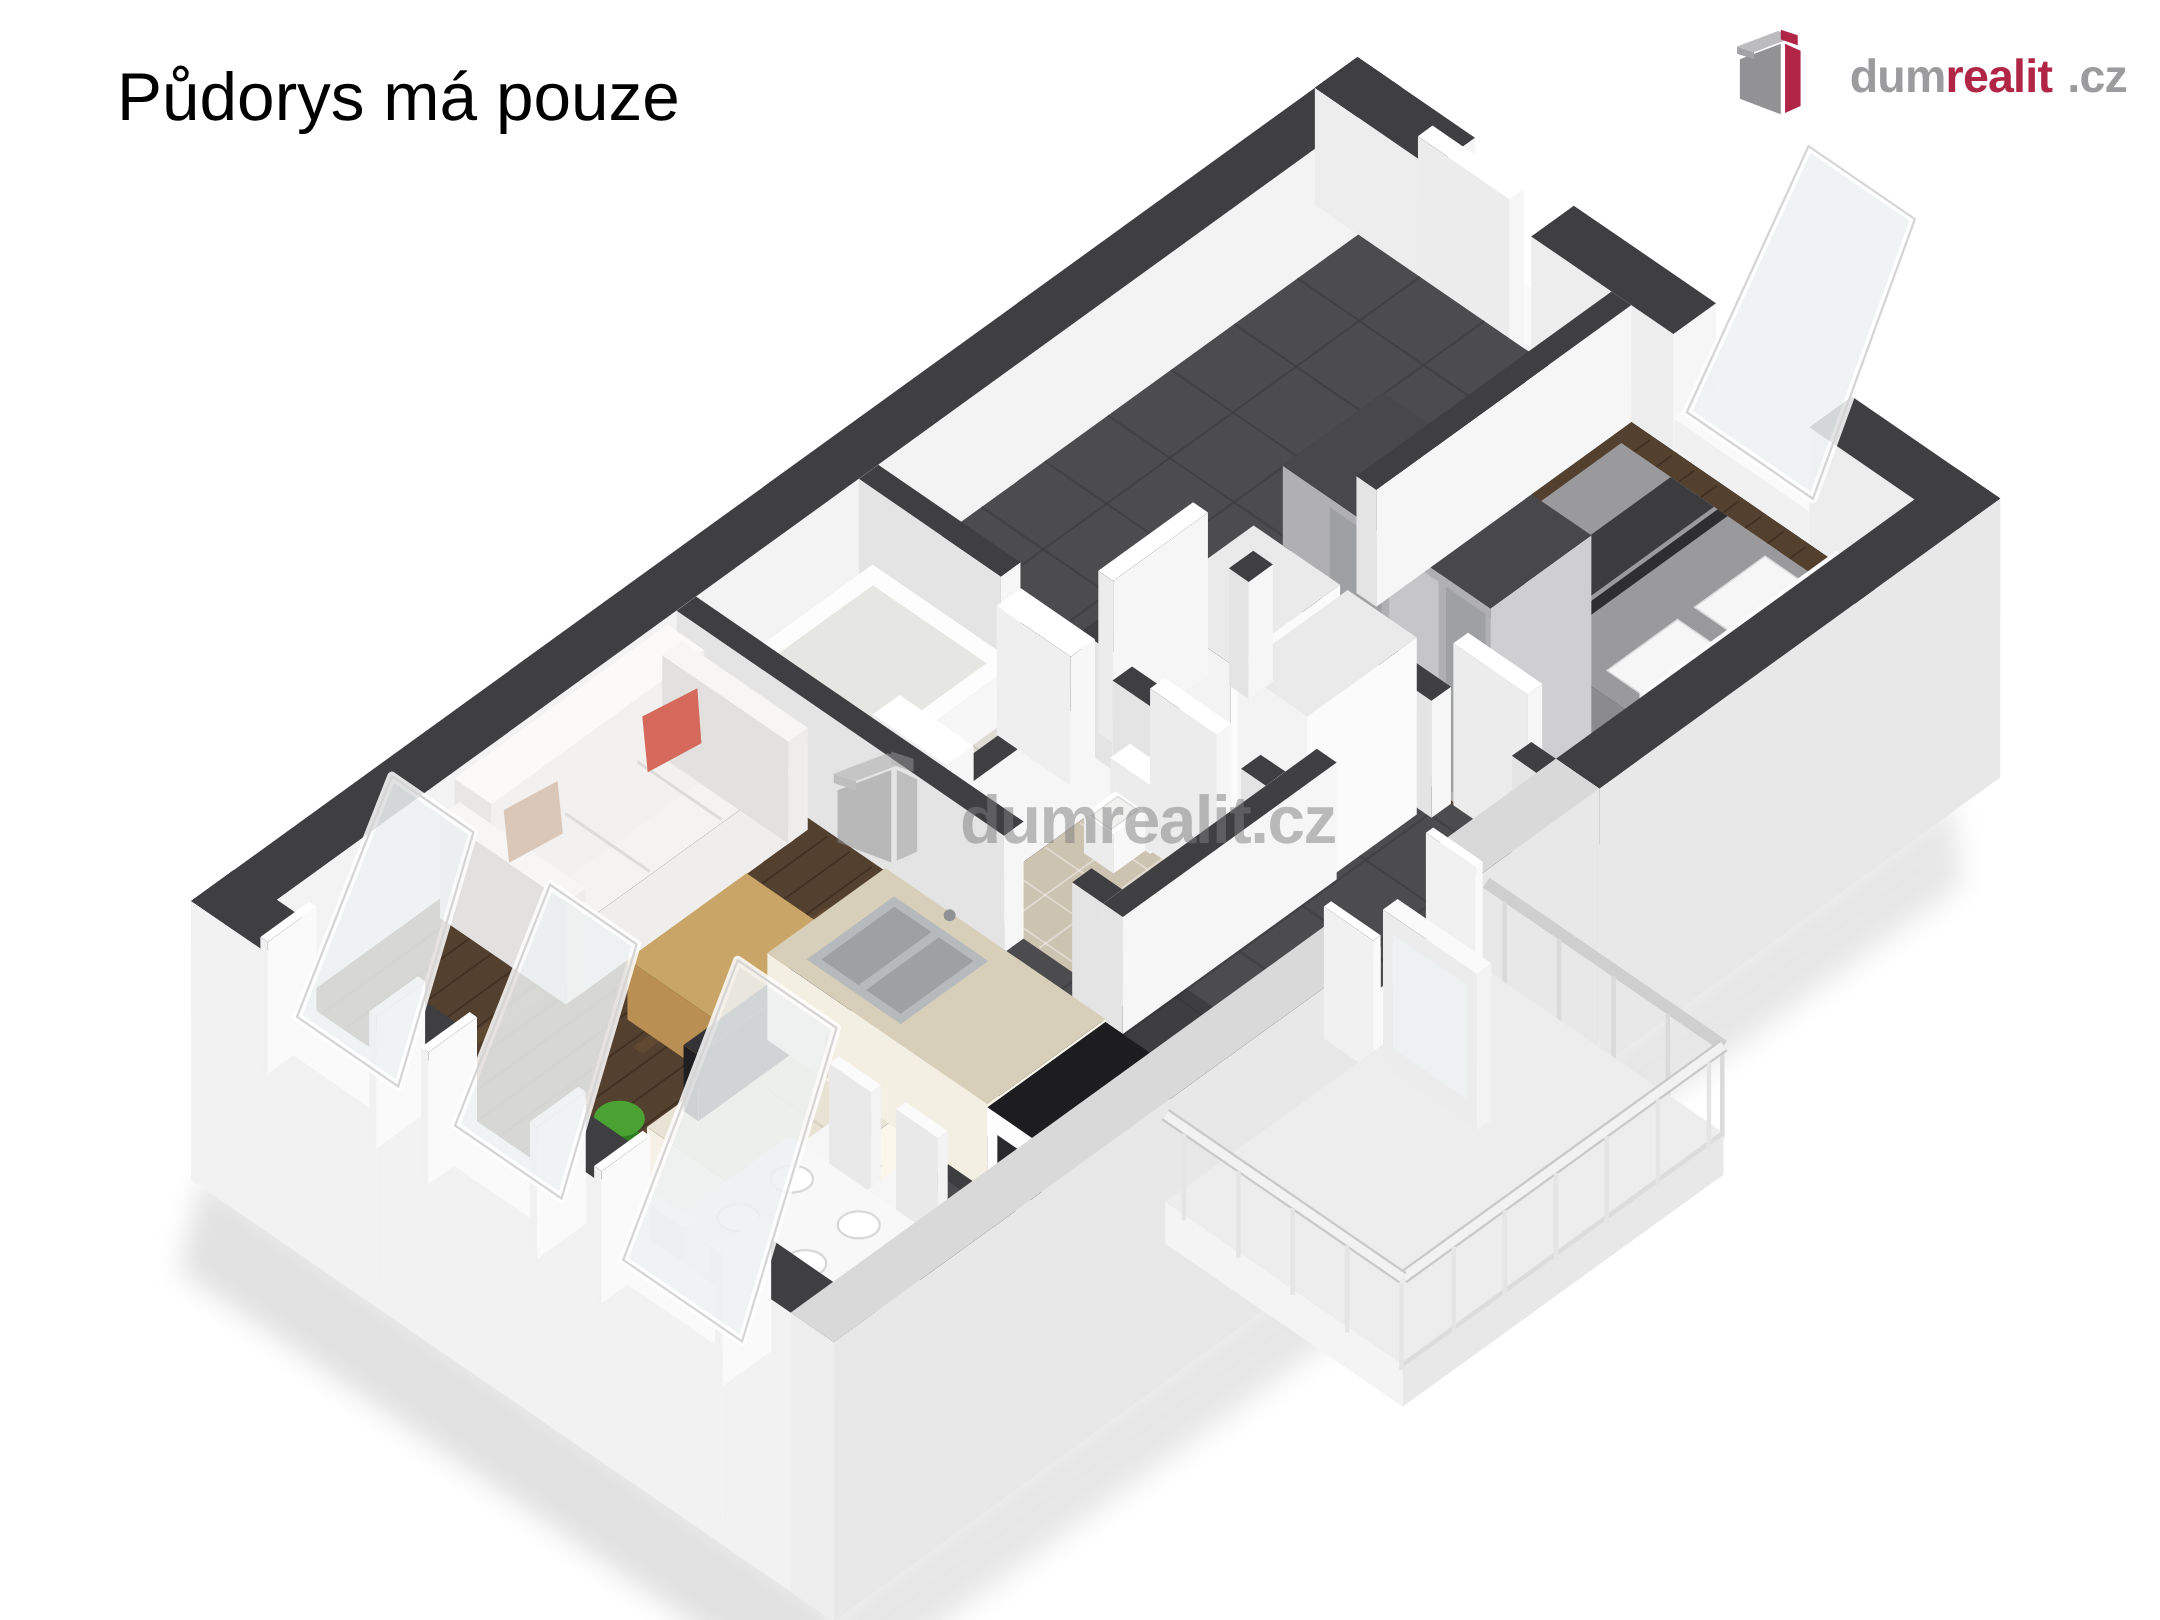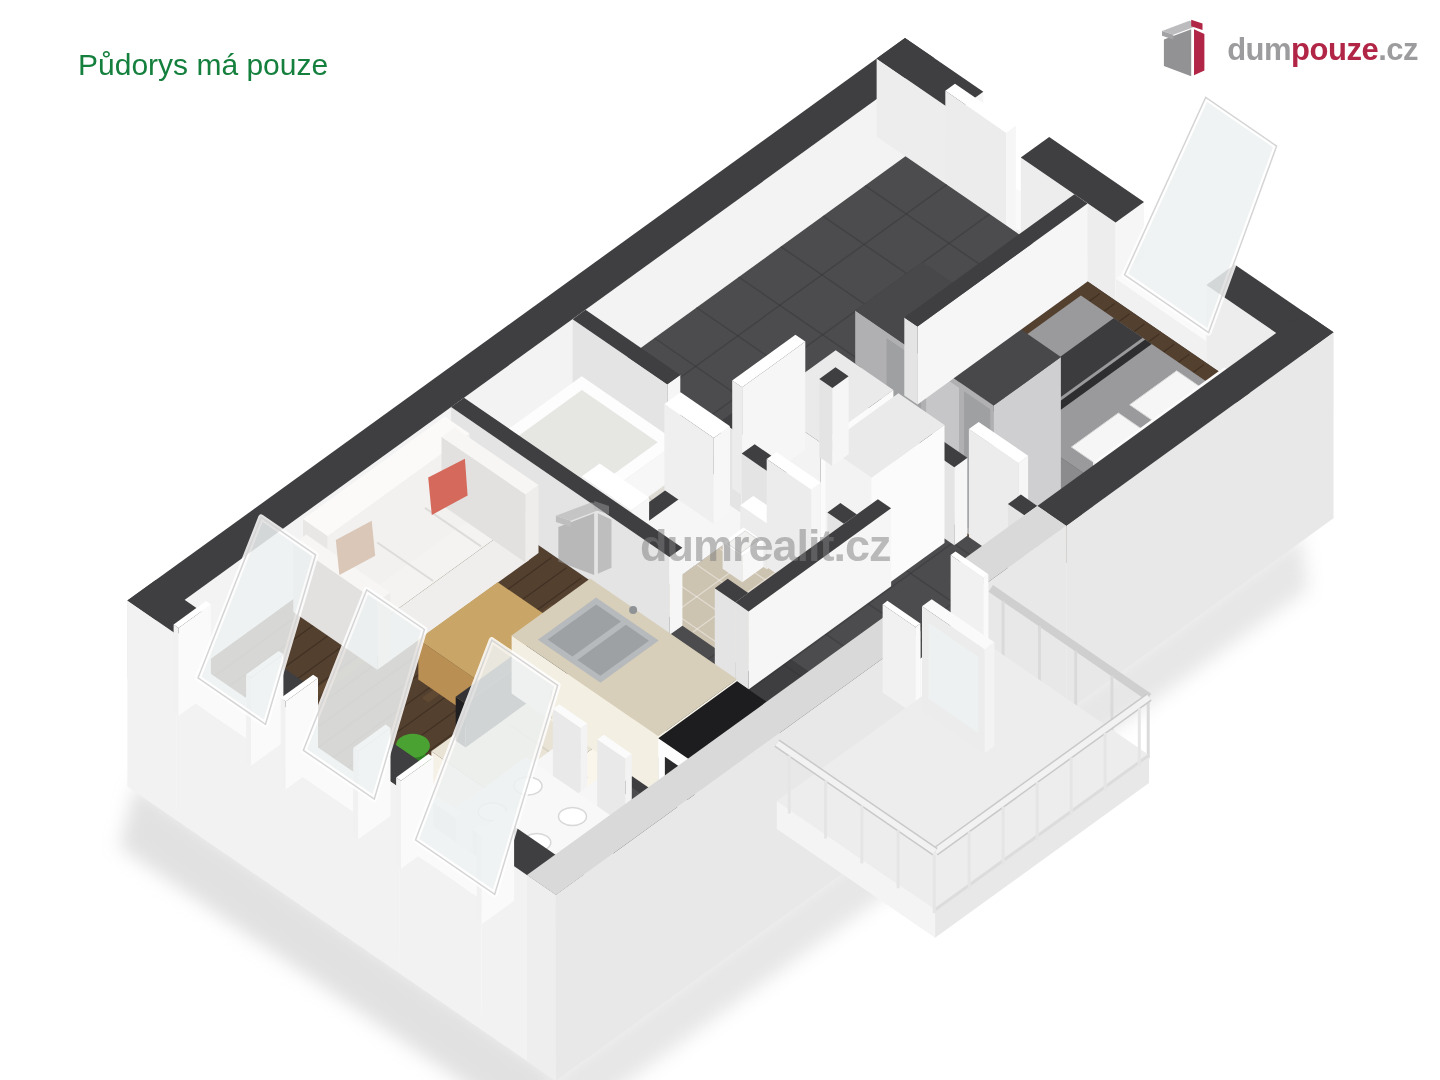--- a/index.html
+++ b/index.html
@@ -1,23 +1,23 @@
 <!DOCTYPE html>
 <html><head>
 <meta charset="utf-8">
 <style>
   html,body{margin:0;padding:0;background:#ffffff;}
   #stage{position:relative;width:1440px;height:1080px;overflow:hidden;background:#ffffff;
          font-family:"Liberation Sans", sans-serif;}
   #plan-svg{position:absolute;left:0;top:0;}
-  .disclaimer{position:absolute;left:78px;top:40px;font-size:30px;line-height:50px;
-              color:#15803d;font-weight:400;}
+  .disclaimer{position:absolute;left:78px;top:40px;font-size:45px;line-height:50px;
+              color:#000000;font-weight:400;}
   .brand{position:absolute;top:16px;right:22px;display:flex;align-items:center;gap:13px;}
   .brand-text{font-size:31px;font-weight:700;letter-spacing:-0.5px;white-space:nowrap;}
-  .brand-text .g{color:#9c9c9e;}
+  .brand-text .g{color:#9c9c9e;margin-left:10px;}
   .brand-text .r{color:#b12646;}
   .watermark{position:absolute;left:552px;top:496px;display:flex;align-items:center;
              gap:16px;opacity:0.5;pointer-events:none;}
   .watermark .wm-text{font-size:45px;font-weight:700;color:#7d7d7d;letter-spacing:-1px;
                       transform:translateY(6px);}
 </style>
 </head>
 <body>
 
 <div id="stage">
@@ -431,21 +431,21 @@
   </div>
 
   <div class="brand">
     <span id="brand-icon"><svg width="55" height="64" viewBox="0 0 58 68">
     <polygon points="5,25 34,14 34,64 5,53" fill="#929295"></polygon>
     <polygon points="37,14 48,19 48,58 37,63" fill="#b12646"></polygon>
     <polygon points="3,16 32,5 44,9 15,20" fill="#bcbcbe"></polygon>
     <polygon points="3,16 15,20 15,25 3,21" fill="#a3a3a5"></polygon>
     <polygon points="34,4 46,8 46,15 34,11" fill="#b12646"></polygon>
   </svg></span>
-    <span class="brand-text"><span class="g">dum</span><span class="r">pouze</span><span class="g">.cz</span></span>
+    <span class="brand-text"><span class="g">dum</span><span class="r">realit</span><span class="g">.cz</span></span>
   </div>
 
   <div class="watermark" style="opacity: 0.5;">
     <span id="wm-icon"><svg width="72" height="84" viewBox="0 0 58 68">
     <polygon points="5,25 34,14 34,64 5,53" fill="#8e8e8e"></polygon>
     <polygon points="37,14 48,19 48,58 37,63" fill="#999999"></polygon>
     <polygon points="3,16 32,5 44,9 15,20" fill="#a8a8a8"></polygon>
     <polygon points="3,16 15,20 15,25 3,21" fill="#999999"></polygon>
     <polygon points="34,4 46,8 46,15 34,11" fill="#999999"></polygon>
   </svg></span>

